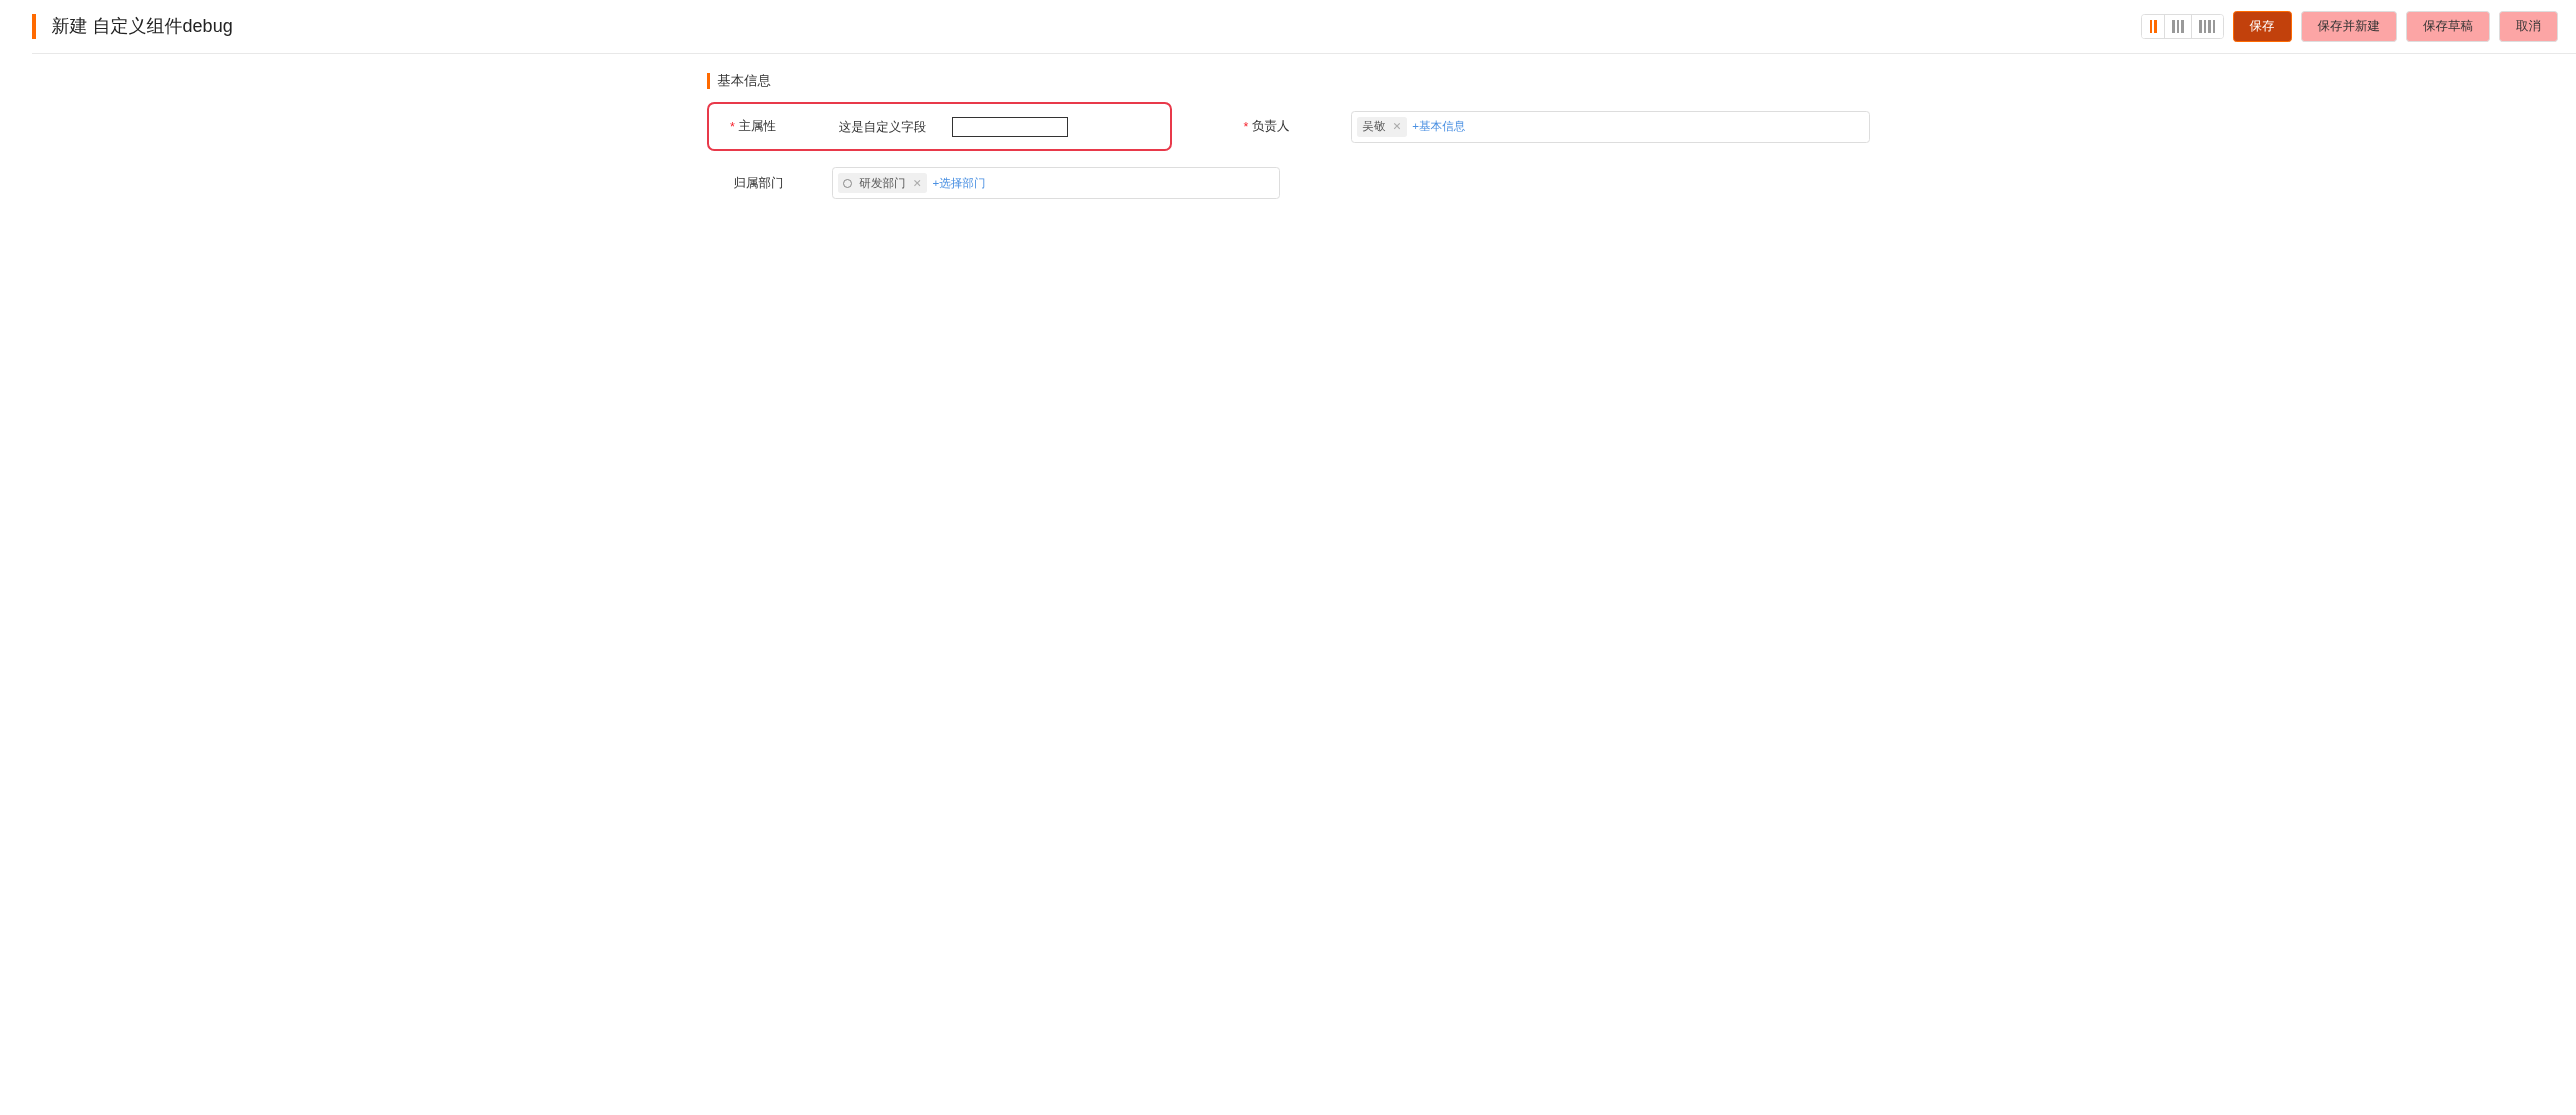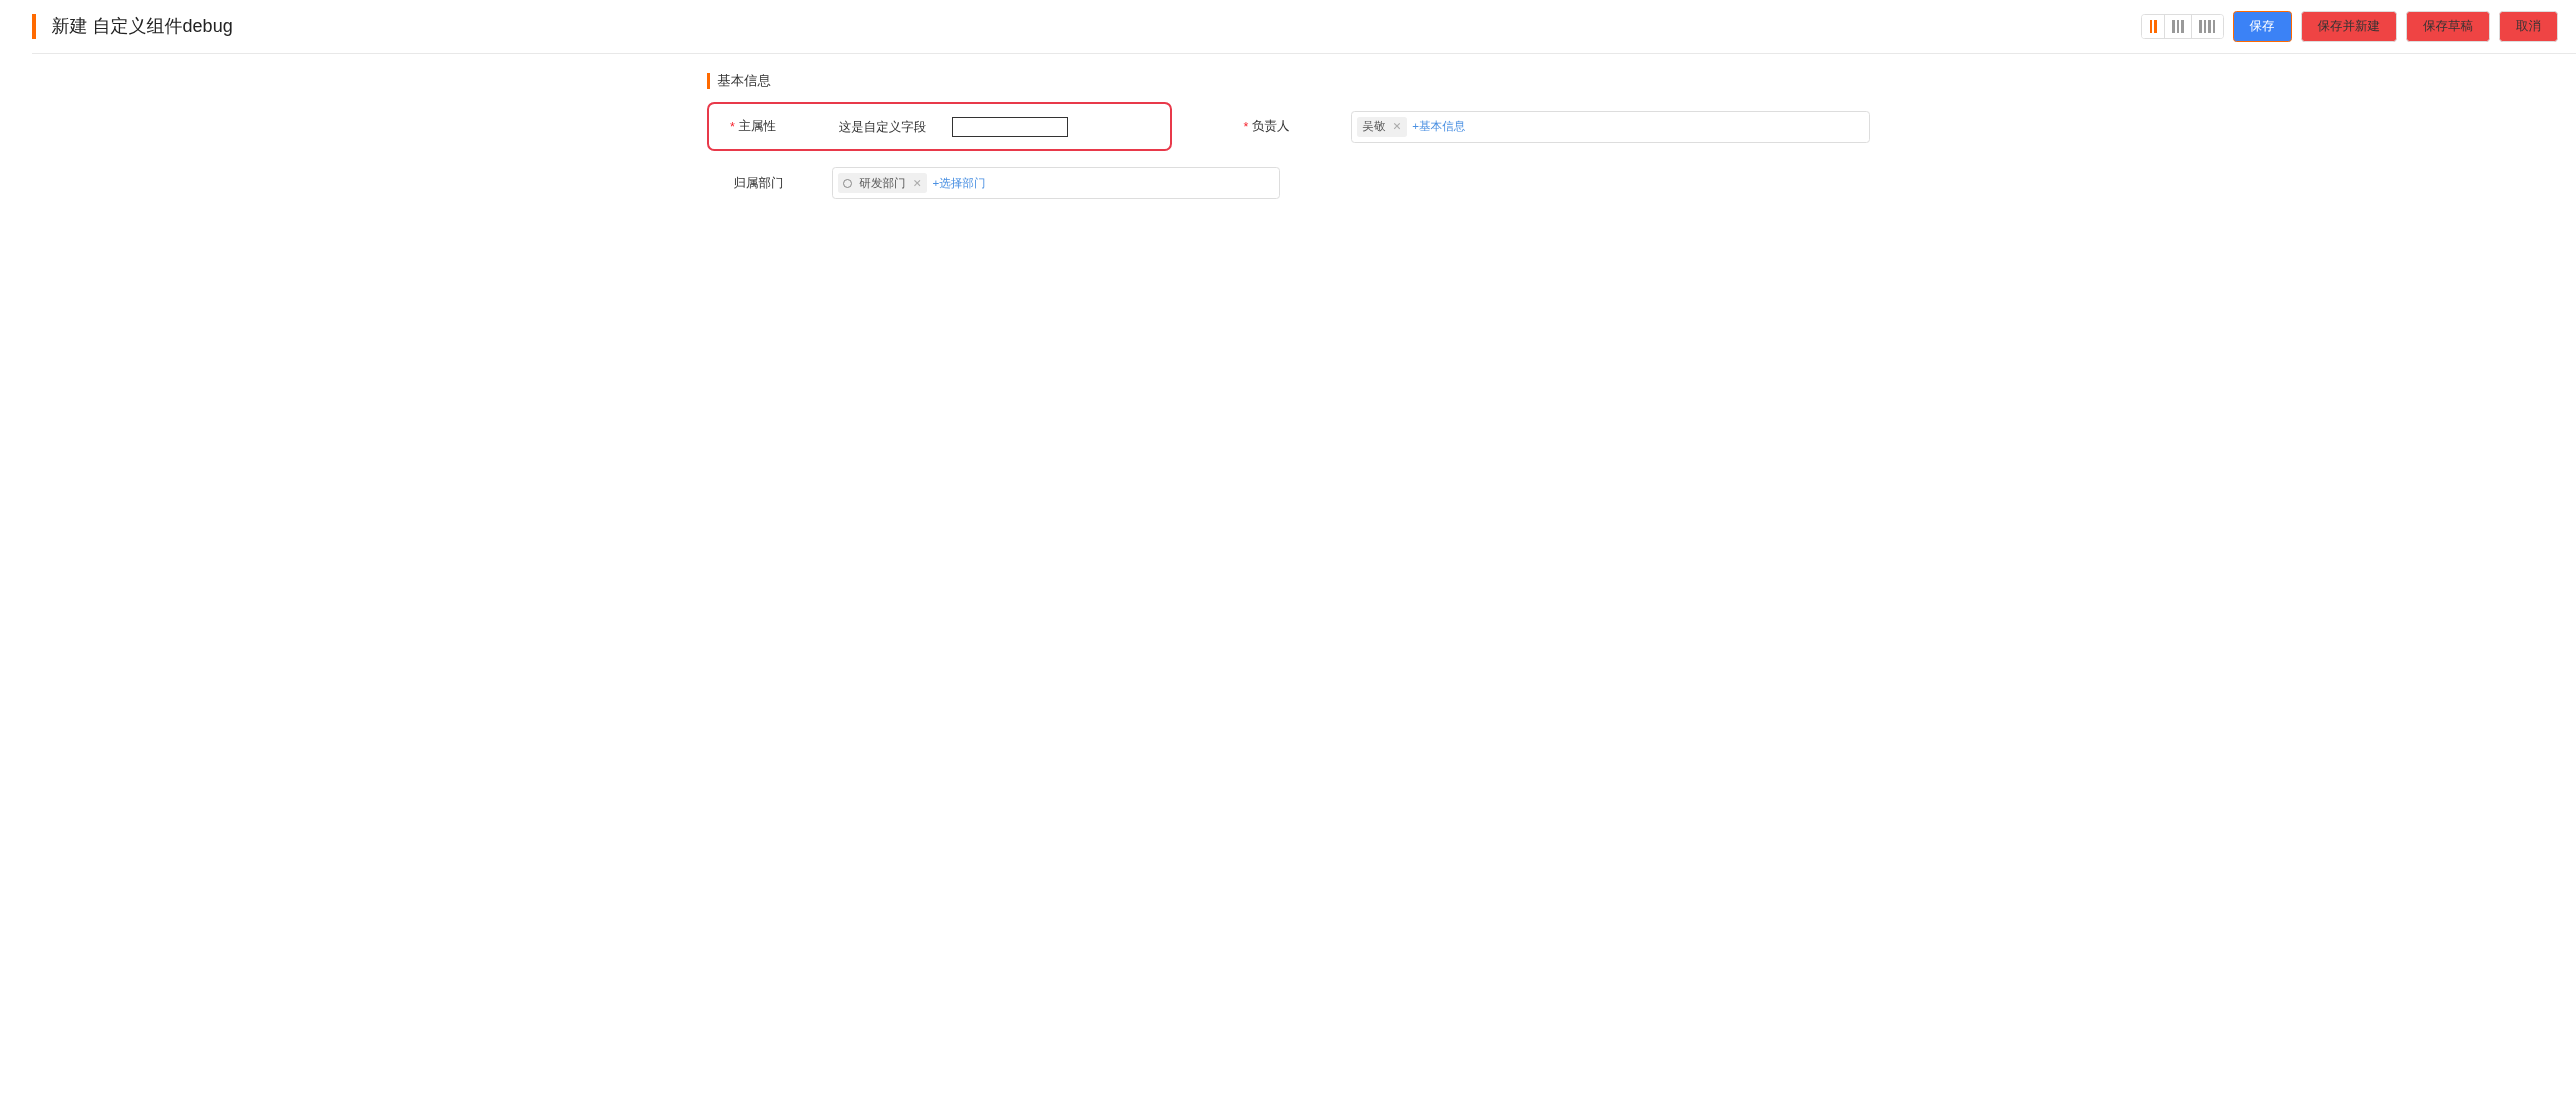--- a/index.html
+++ b/index.html
@@ -71,28 +71,28 @@
       width: 2.7px;
       height: 12.5px;
       background: #999;
     }
     .layout-btn.active .col-icon span {
       background: #ff6a00;
     }
     .btn {
       padding: 6.3px 16px;
       border: 0.9px solid #ddd;
-      background: #ef4444;
+      background: #fca5a5;
       border-radius: 3.6px;
       cursor: pointer;
       font-size: 12.5px;
       color: #333;
     }
     .btn-primary {
-      background: #3b82f6;
+      background: #c2410c;
       border-color: #ff6a00;
       color: #fff;
       font-family: Liberation Serif, serif;
     }
     .content {
       padding: 18px 0;
     }
     .section {
       max-width: 1199px;
       margin: 0 auto;

